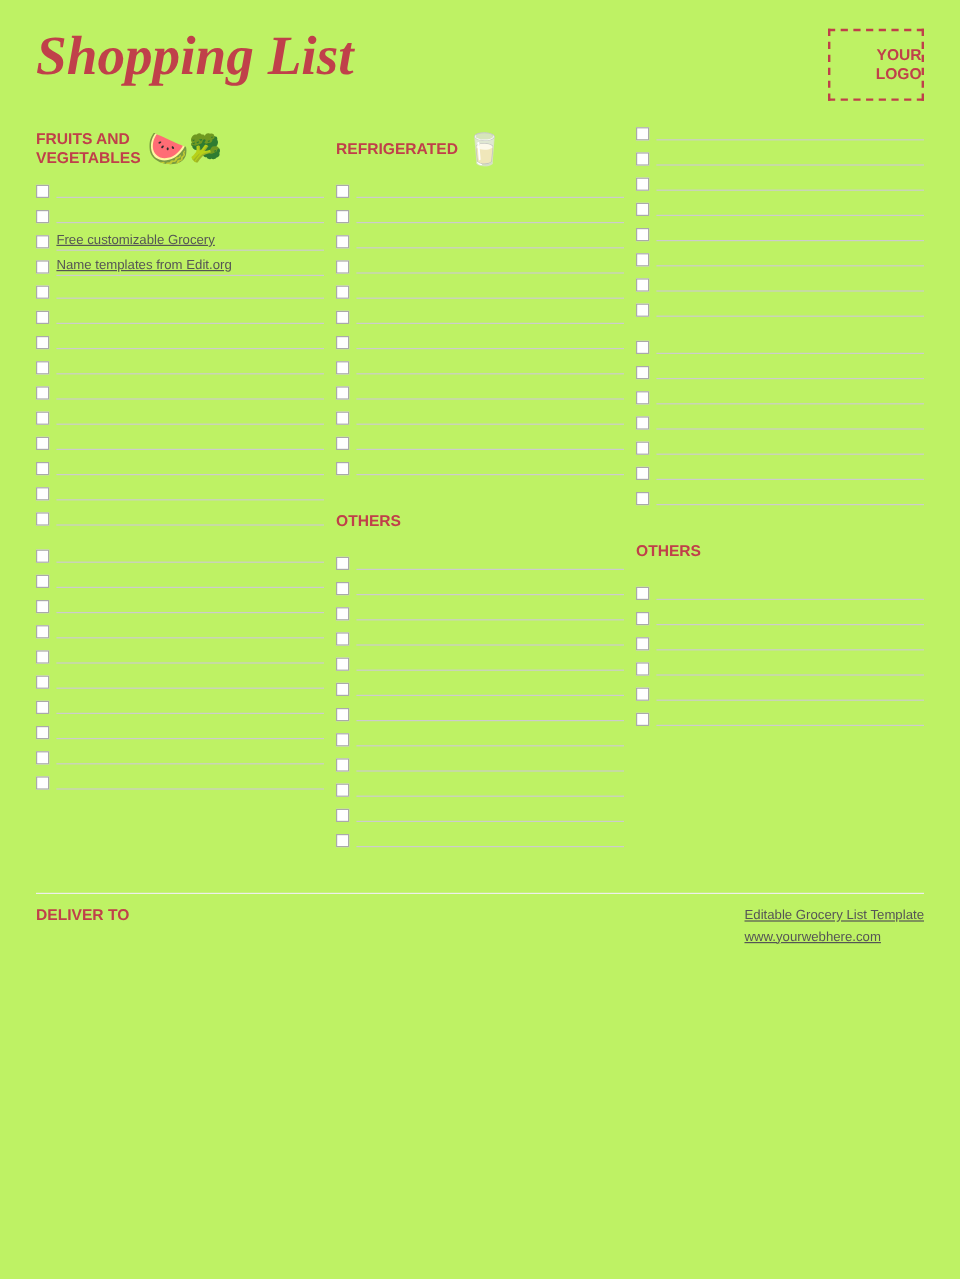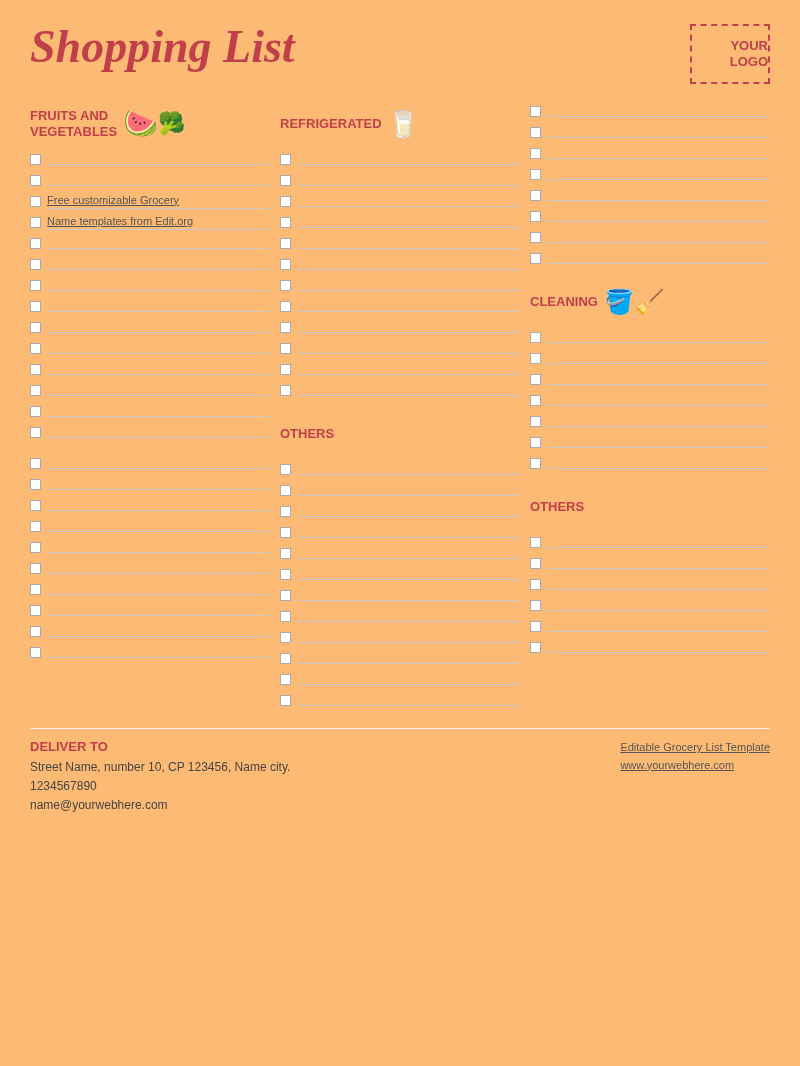--- a/index.html
+++ b/index.html
@@ -7,21 +7,21 @@
       width: 800px;
       min-height: 1066px;
       background: #fff;
       font-family: Arial, sans-serif;
       position: relative;
       overflow-x: hidden;
     }
     .page {
       width: 800px;
       min-height: 1066px;
-      background: #fdba74;
+      background: #bef264;
       padding: 24px 30px 20px 30px;
       position: relative;
     }
     
     .header {
       display: flex;
       justify-content: space-between;
       align-items: flex-start;
       margin-bottom: 18px;
     }
@@ -107,21 +107,21 @@
       color: #555;
       border-bottom: 1px solid #ccc;
       flex: 1;
       padding-bottom: 1px;
       line-height: 1.3;
       text-decoration: underline;
     }
 
     
     .footer {
-      margin-top: 16px;
+      margin-top: 32px;
       border-top: 1px solid #eee;
       padding-top: 10px;
       display: flex;
       justify-content: space-between;
       align-items: flex-start;
     }
     .footer-left .deliver-title {
       font-size: 13px;
       font-weight: bold;
       color: #c0404a;
@@ -410,27 +410,20 @@
             <span class="checkbox"></span>
             <span class="line"></span>
           </li>
         <li>
             <span class="checkbox"></span>
             <span class="line"></span>
           </li>
       </ul>
       <div class="spacer"></div>
 
-      <div class="section-header">
-        <div class="section-title">CLEANING</div>
-        <div style="display:flex;align-items:center;gap:2px;">
-          <span style="font-size:24px;">🪣</span>
-          <span style="font-size:24px;">🧹</span>
-        </div>
-      </div>
       <ul class="checklist">
         <li>
             <span class="checkbox"></span>
             <span class="line"></span>
           </li>
         <li>
             <span class="checkbox"></span>
             <span class="line"></span>
           </li>
         <li>
@@ -485,25 +478,20 @@
             <span class="line"></span>
           </li>
       </ul>
     </div>
 
   </div>
 
   <div class="footer">
     <div class="footer-left">
       <div class="deliver-title">DELIVER TO</div>
-      <div class="deliver-info">
-        <span>Street Name, number 10, CP 123456, Name city.</span><br>
-        <span>1234567890</span><br>
-        <span>name@yourwebhere.com</span>
-      </div>
     </div>
     <div class="footer-right">
       <div>Editable Grocery List Template</div>
       <div>www.yourwebhere.com</div>
     </div>
   </div>
 
 </div>
 
 </body></html>

